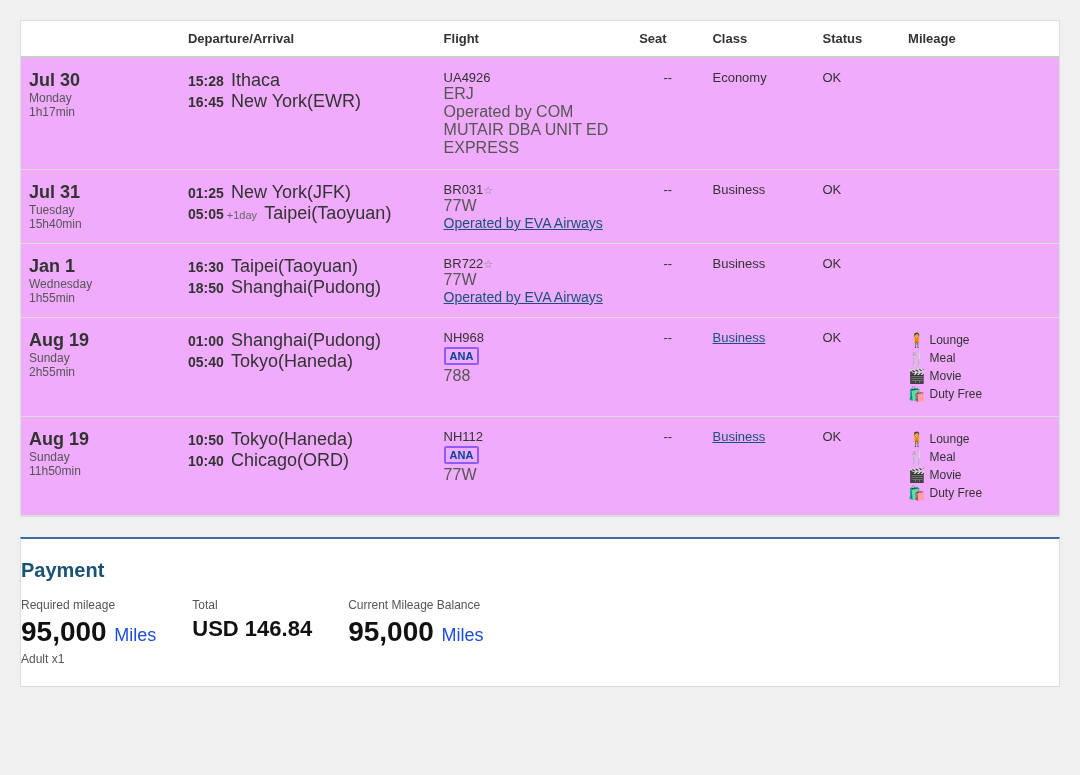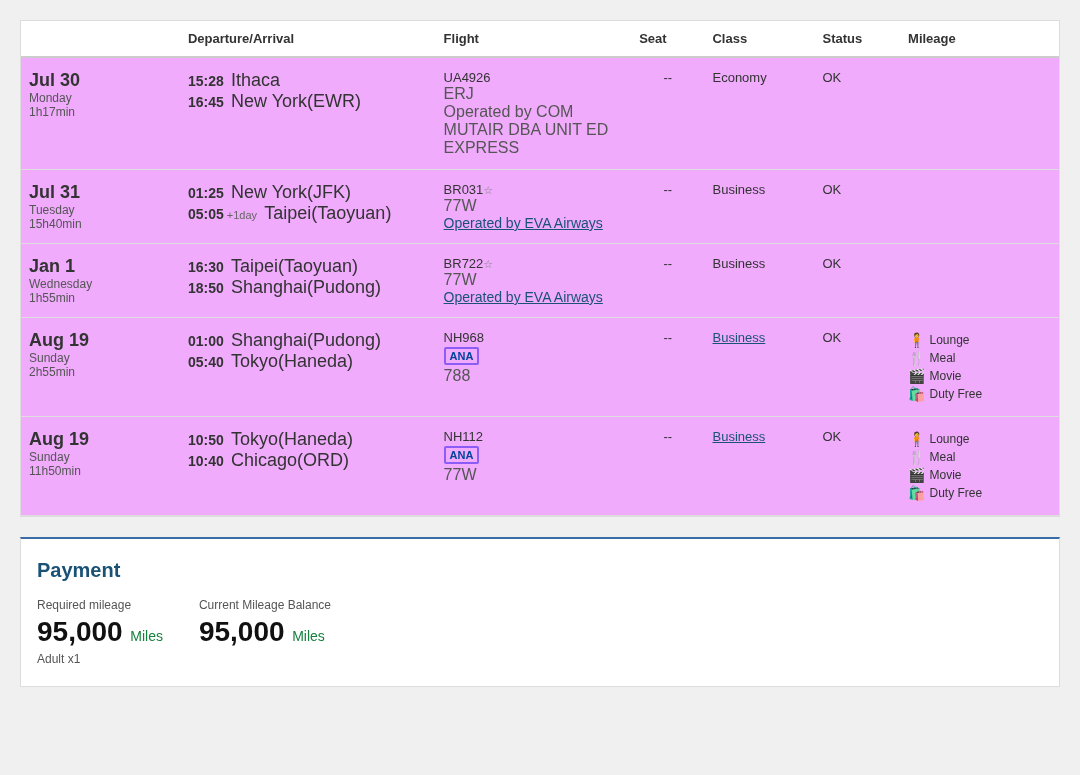--- a/index.html
+++ b/index.html
@@ -119,21 +119,21 @@
       margin: 2px 0;
       font-size: 12px;
     }
     .service-icon {
       font-size: 14px;
     }
     
     .payment-section {
       border-top: 2px solid #3a6da8;
       margin-top: 20px;
-      padding: 20px 16px;
+      padding: 20px 0;
       background: #fff;
       max-width: 1040px;
       margin: 20px auto 0;
       border-left: 1px solid #ddd;
       border-right: 1px solid #ddd;
       border-bottom: 1px solid #ddd;
     }
     .payment-title {
       font-size: 20px;
       font-weight: bold;
@@ -150,23 +150,23 @@
       color: #555;
       display: block;
       margin-bottom: 4px;
     }
     .payment-value {
       font-size: 28px;
       font-weight: bold;
       color: #111;
     }
     .payment-unit {
-      font-size: 14px;
+      font-size: 18px;
       font-weight: normal;
-      color: #15803d;
+      color: #1d4ed8;
       margin-left: 4px;
     }
     .payment-sub {
       font-size: 12px;
       color: #555;
       margin-top: 4px;
     }
     .operated-link {
       color: #1a5276;
       text-decoration: underline;
@@ -334,20 +334,26 @@
   <div class="payment-grid">
     <div class="payment-item">
       <label>Required mileage</label>
       <div>
         <span class="payment-value">95,000</span>
         <span class="payment-unit">Miles</span>
       </div>
       <div class="payment-sub">Adult x1</div>
     </div>
     <div class="payment-item">
+      <label>Total</label>
+      <div>
+        <span class="payment-value" style="font-size:22px;">USD  146.84</span>
+      </div>
+    </div>
+    <div class="payment-item">
       <label>Current Mileage Balance</label>
       <div>
         <span class="payment-value">95,000</span>
         <span class="payment-unit">Miles</span>
       </div>
     </div>
   </div>
 </div>
 
 </body></html>

